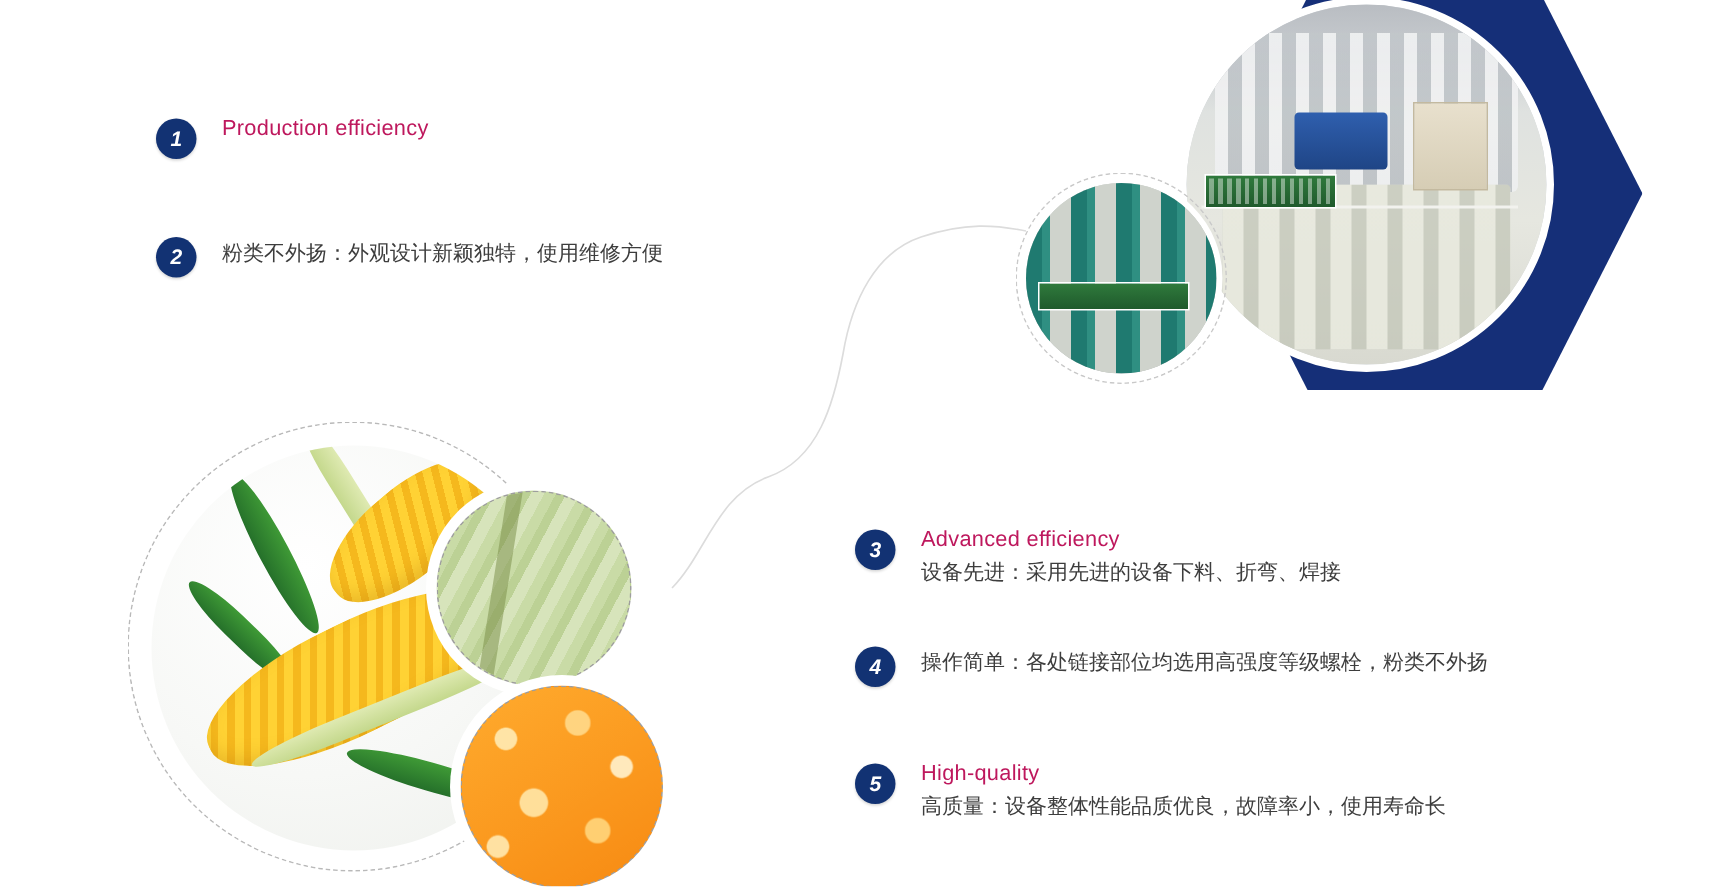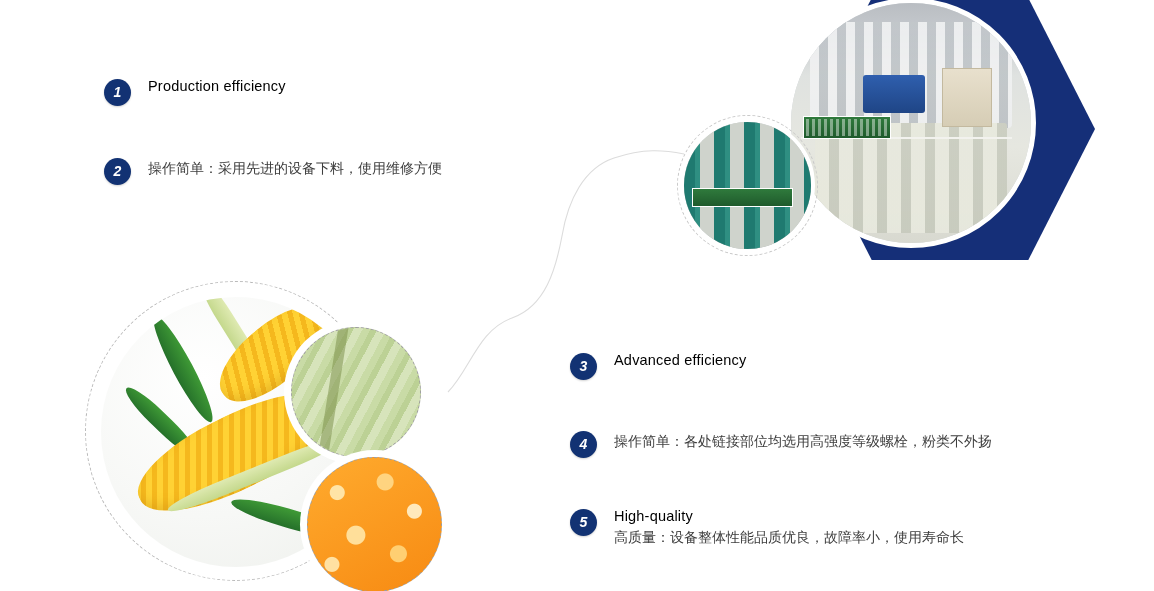--- a/index.html
+++ b/index.html
@@ -37,21 +37,21 @@
     line-height: 27px;
     text-align: center;
     margin-top: 2px;
     box-shadow: 0 1px 2px rgba(0,0,0,0.18);
     user-select: none;
   }
   .feature-text {
     margin-left: 17px;
   }
   .feature-title {
-    color: #000000;
+    color: #be185d;
     font-size: 14.5px;
     line-height: 18px;
     letter-spacing: 0.2px;
     white-space: nowrap;
   }
   .feature-desc {
     color: #3d3d3d;
     font-size: 14px;
     line-height: 20px;
     margin-top: 2px;
@@ -376,28 +376,29 @@
   <div class="feature-item" style="left:104px; top:77px;">
     <div class="badge">1</div>
     <div class="feature-text">
       <div class="feature-title">Production efficiency</div>
     </div>
   </div>
 
   <div class="feature-item" style="left:104px; top:156px;">
     <div class="badge">2</div>
     <div class="feature-text">
-      <div class="feature-desc">操作简单：采用先进的设备下料，使用维修方便</div>
+      <div class="feature-desc">粉类不外扬：外观设计新颖独特，使用维修方便</div>
     </div>
   </div>
 
   <div class="feature-item" style="left:570px; top:351px;">
     <div class="badge">3</div>
     <div class="feature-text">
       <div class="feature-title">Advanced efficiency</div>
+      <div class="feature-desc">设备先进：采用先进的设备下料、折弯、焊接</div>
     </div>
   </div>
 
   <div class="feature-item" style="left:570px; top:429px;">
     <div class="badge">4</div>
     <div class="feature-text">
       <div class="feature-desc">操作简单：各处链接部位均选用高强度等级螺栓，粉类不外扬</div>
     </div>
   </div>
 

